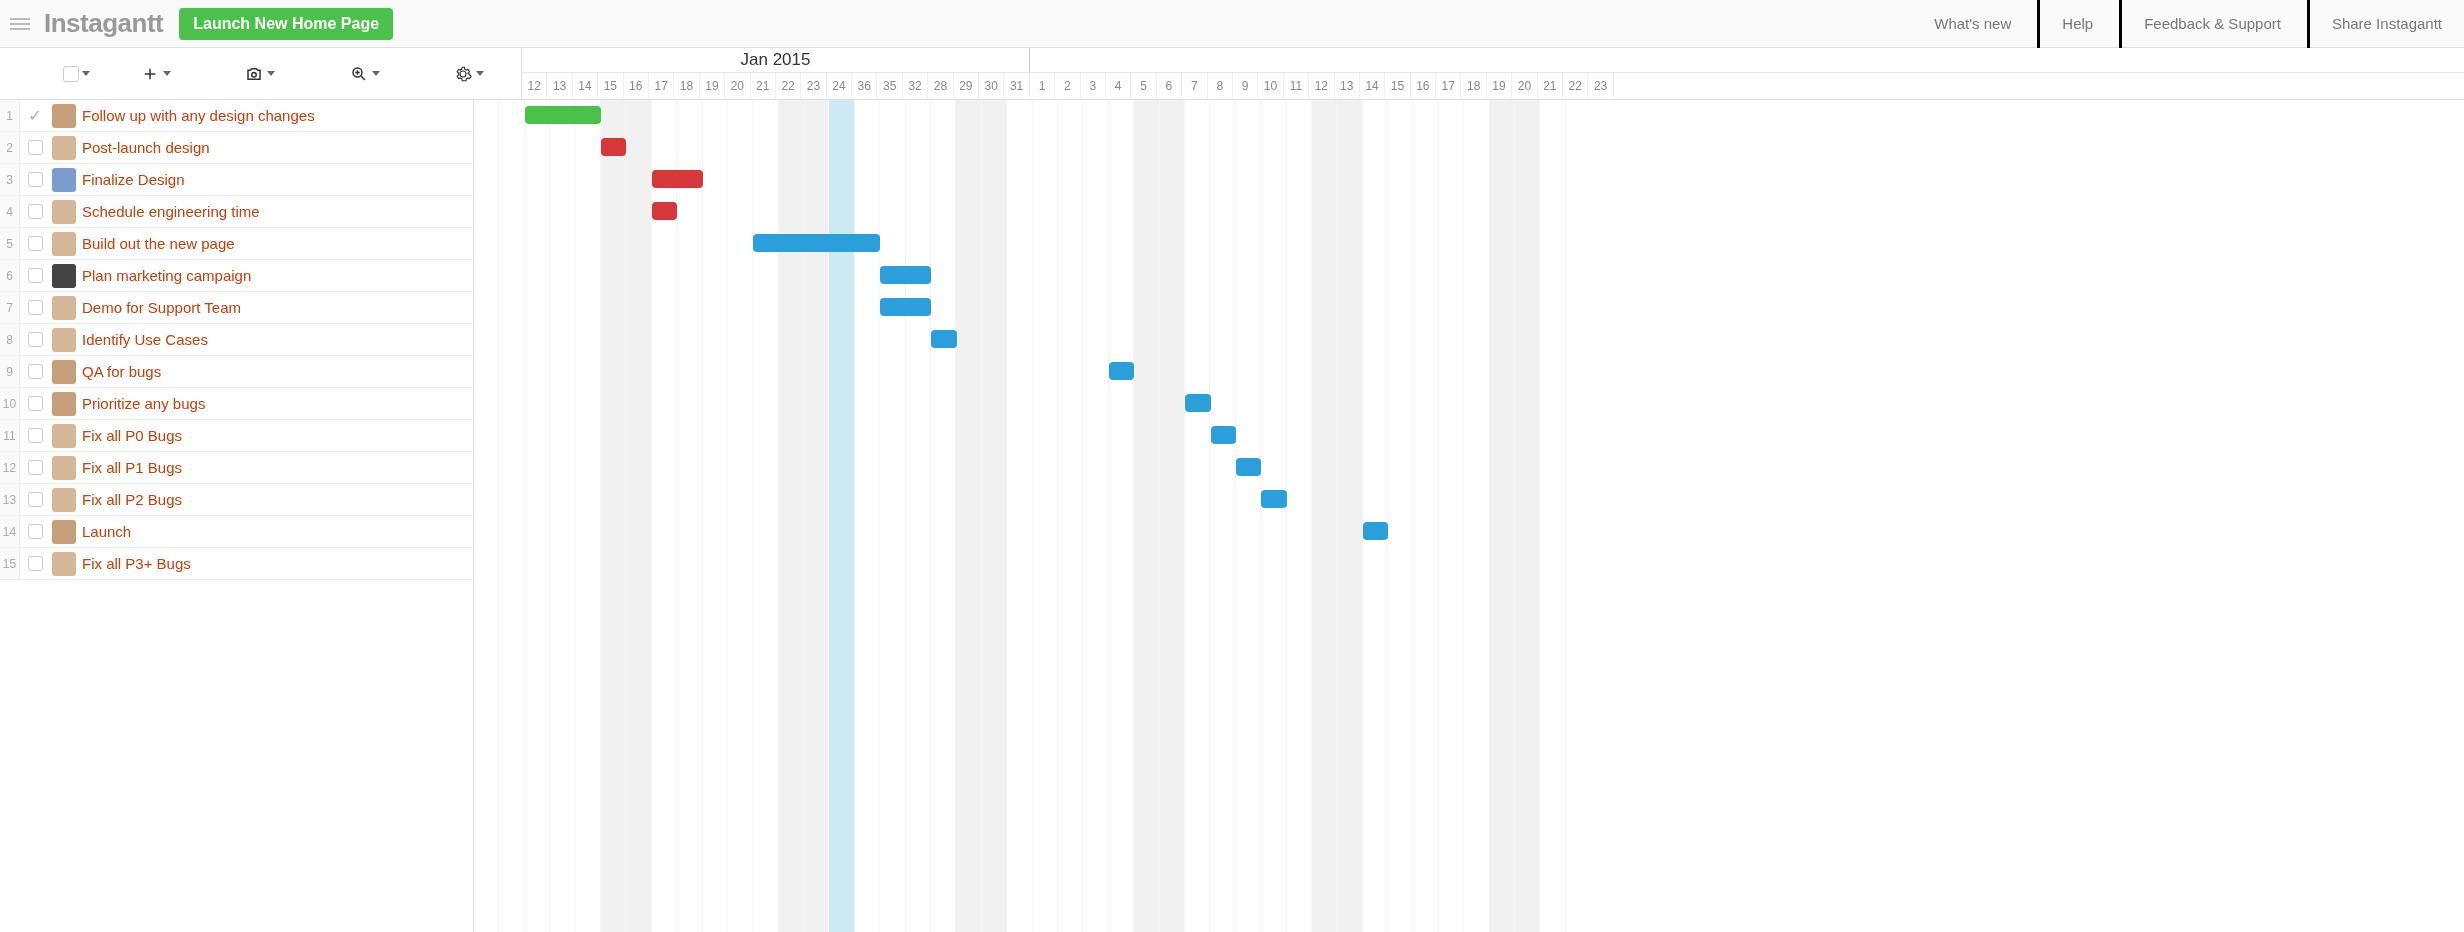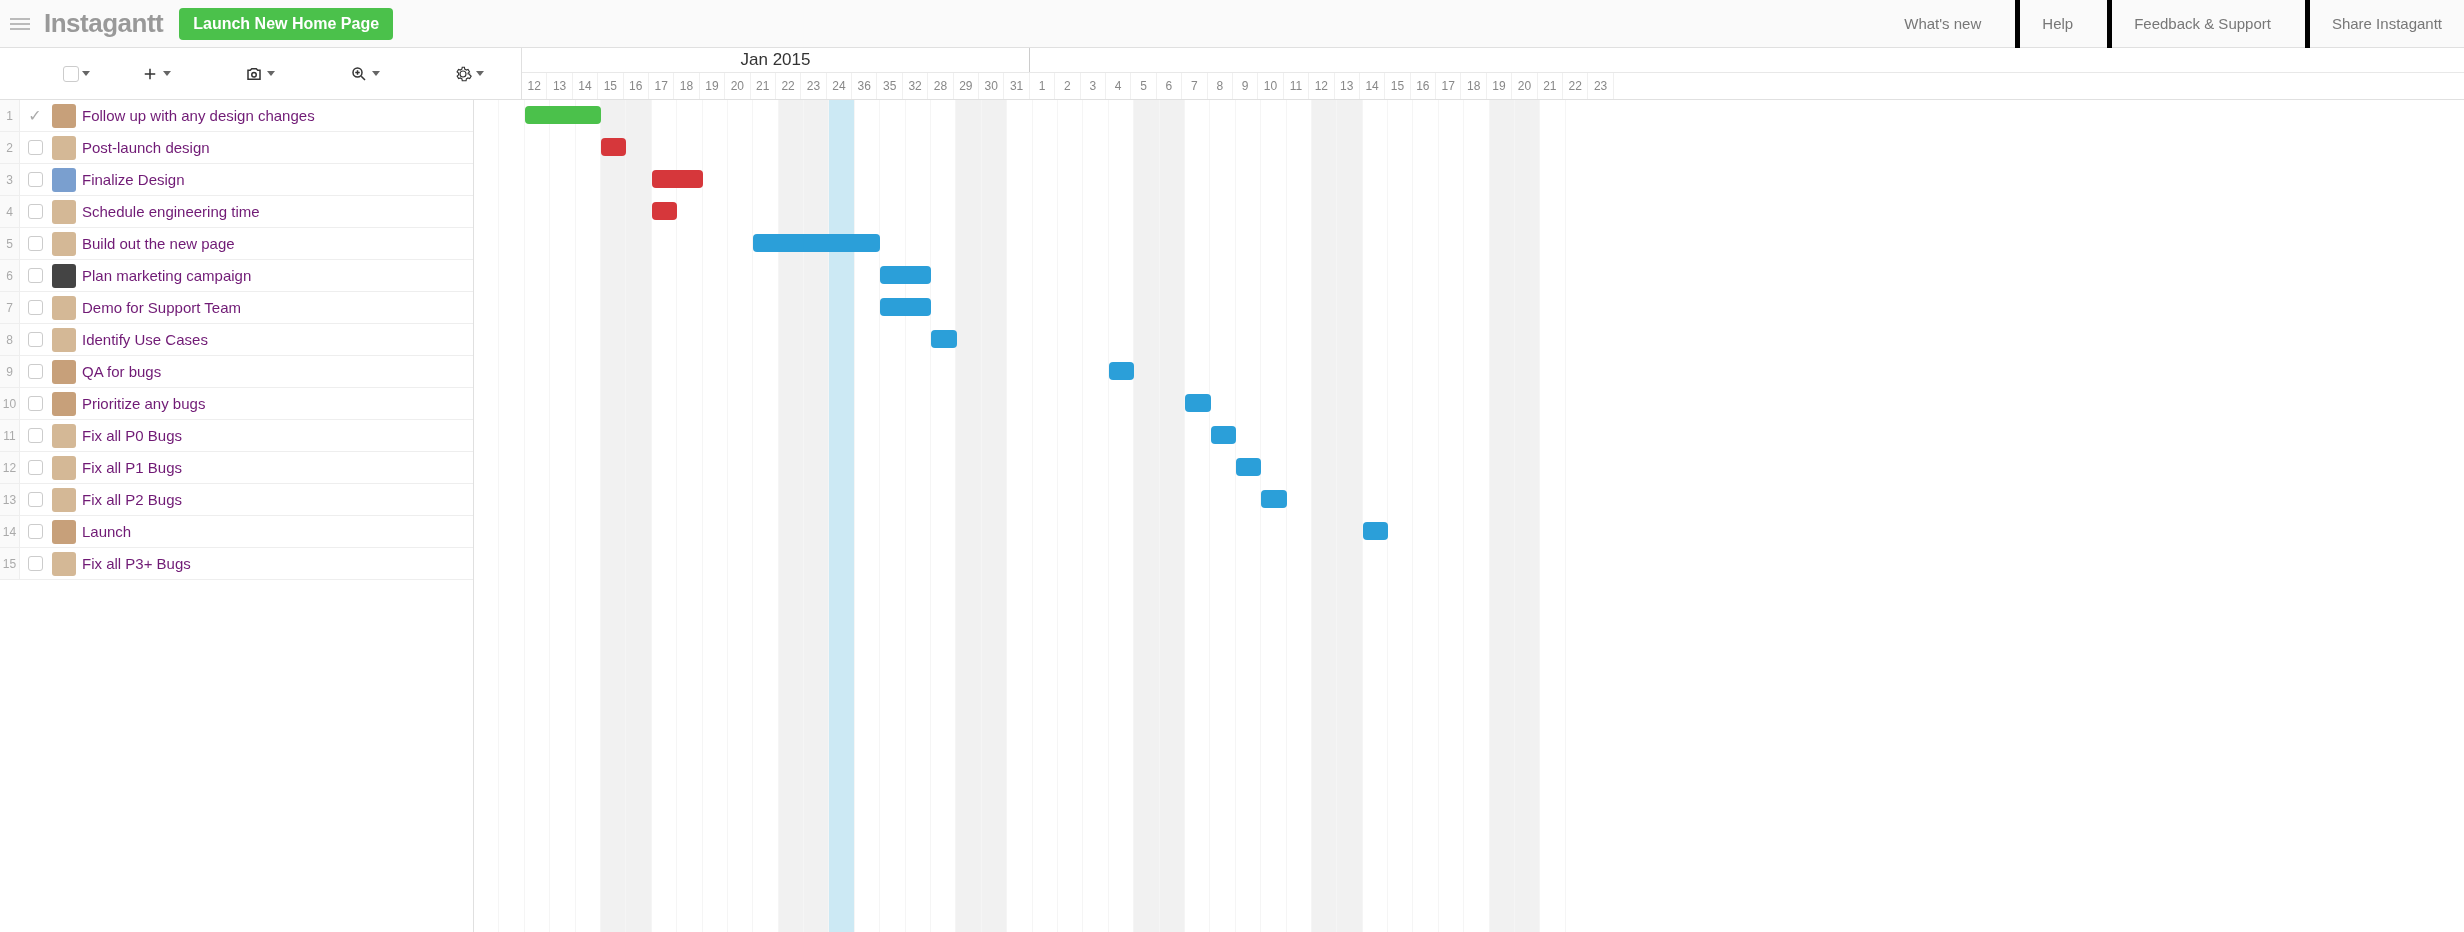--- a/index.html
+++ b/index.html
@@ -5,22 +5,22 @@
 * { margin:0; padding:0; box-sizing:border-box; }
 body { font-family:-apple-system,BlinkMacSystemFont,"Segoe UI",Helvetica,Arial,sans-serif; font-size:14px; color:#333; background:#fff; overflow:hidden; }
 
 
 .topbar { height:48px; display:flex; align-items:center; border-bottom:1px solid #e0e0e0; background:#fafafa; }
 .hamburger { width:40px; display:flex; flex-direction:column; gap:3px; align-items:center; justify-content:center; cursor:pointer; padding:0 8px; }
 .hamburger span { width:20px; height:2px; background:#bbb; }
 .brand { font-size:26px; font-weight:700; color:#999; margin:0 16px 0 4px; letter-spacing:-0.5px; }
 .launch-btn { background:#4bc14b; color:#fff; border:none; border-radius:4px; padding:7px 14px; font-size:16px; font-weight:600; cursor:pointer; }
 .topbar-spacer { flex:1; }
-.top-links { display:flex; gap:12px; }
-.top-links a { color:#777; text-decoration:none; padding:0 22px; font-size:15px; border-left:5px solid #000000; line-height:48px; }
+.top-links { display:flex; gap:4px; }
+.top-links a { color:#777; text-decoration:none; padding:0 22px; font-size:15px; border-left:3px solid #000000; line-height:48px; }
 .top-links a:first-child { border-left:none; }
 
 
 .toolbar { height:52px; display:flex; align-items:center; border-bottom:1px solid #e0e0e0; position:relative;padding-left:48px; }
 .toolbar-left { width:474px; display:flex; align-items:center; height:100%; border-right:1px solid #e0e0e0; }
 .tb-check { width:56px; display:flex; align-items:center; justify-content:center; }
 .tb-check .chk { width:16px; height:16px; border:1px solid #ccc; border-radius:3px; background:#fff; }
 .tb-check .caret { margin-left:3px; }
 .tb-btn { flex:1; display:flex; align-items:center; justify-content:center; cursor:pointer; color:#444; font-size:16px; }
 .caret { display:inline-block; width:0; height:0; border-left:4px solid transparent; border-right:4px solid transparent; border-top:5px solid #666; margin-left:4px; }
@@ -33,21 +33,21 @@
 
 
 .main { display:flex; height:calc(100vh - 100px); }
 .tasklist { width:474px; border-right:1px solid #e0e0e0; background:#fff; }
 .task-row { height:32px; display:flex; align-items:center; border-bottom:1px solid #eee; }
 .row-num { width:20px; text-align:center; font-size:12px; color:#aaa; background:#fafafa; border-right:1px solid #eee; height:100%; display:flex; align-items:center; justify-content:center; }
 .row-chk { width:30px; display:flex; align-items:center; justify-content:center; }
 .row-chk .chk { width:15px; height:15px; border:1px solid #ccc; border-radius:3px; background:#fff; }
 .row-chk .done { color:#aaa; font-size:16px; }
 .row-avatar { width:24px; height:24px; border-radius:3px; margin:0 6px 0 2px; background:#888; display:flex; align-items:center; justify-content:center; font-size:11px; color:#fff; overflow:hidden; }
-.row-title { flex:1; font-size:15px; color:#701a75; }
+.row-title { flex:1; font-size:15px; color:#c2410c; }
 
 .gantt { flex:1; position:relative; overflow:hidden; }
 .gantt-bg { position:absolute; inset:0; display:flex; }
 .bg-col { width:25.4px; border-right:1px solid #f5f5f5; }
 .bg-col.weekend { background:#f1f1f1; }
 .bg-col.today { background:#cce9f4; }
 
 .gantt-rows { position:relative; }
 .gantt-row { height:32px; position:relative; border-bottom:1px solid transparent; }
 .bar { position:absolute; top:6px; height:18px; border-radius:4px; }

